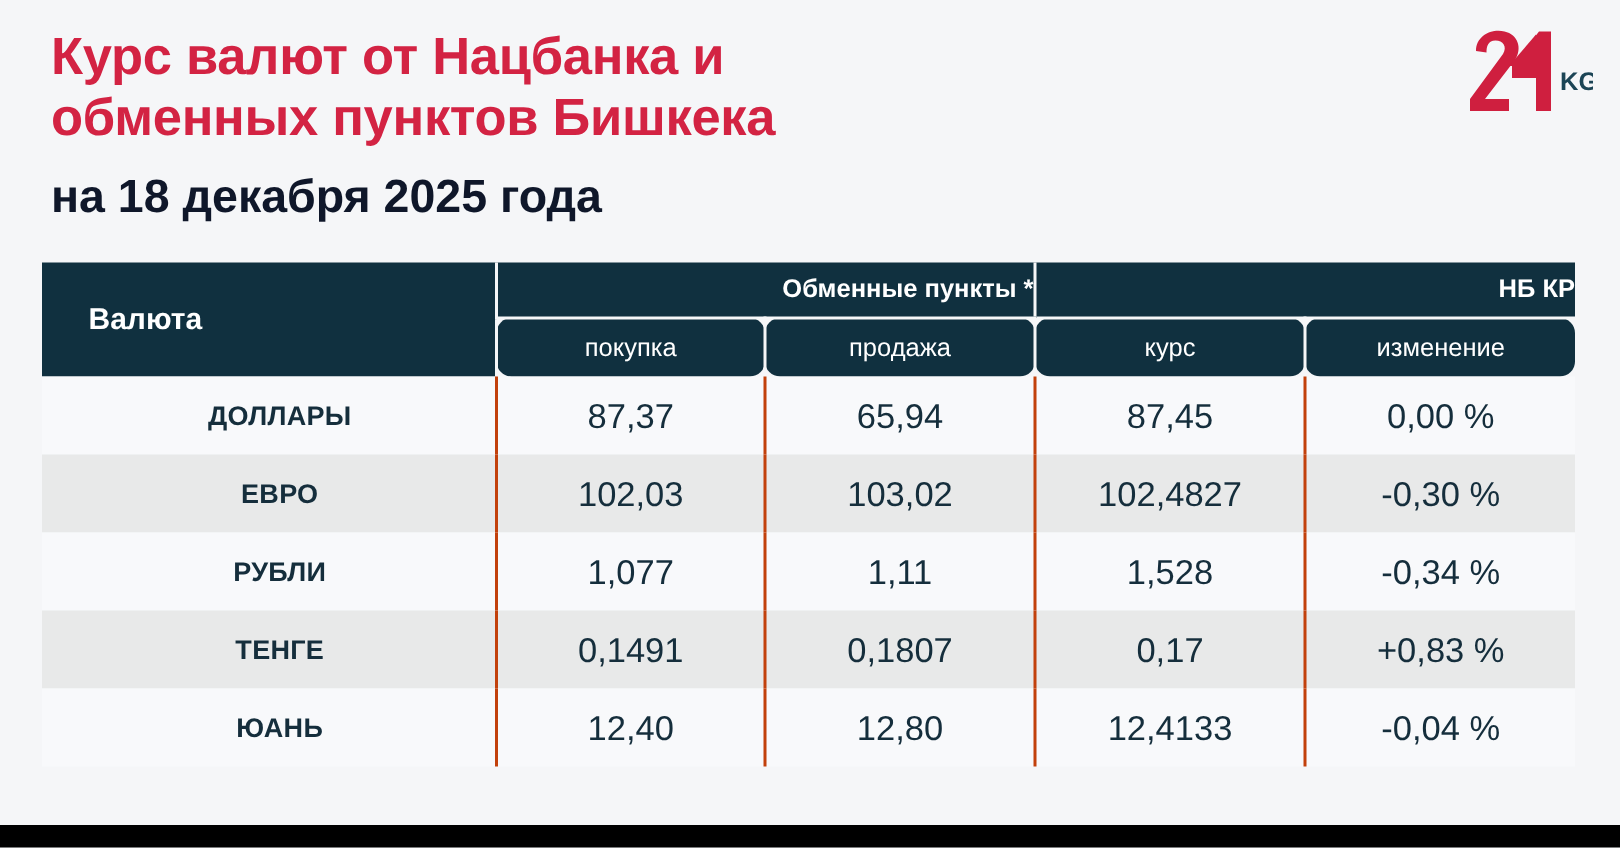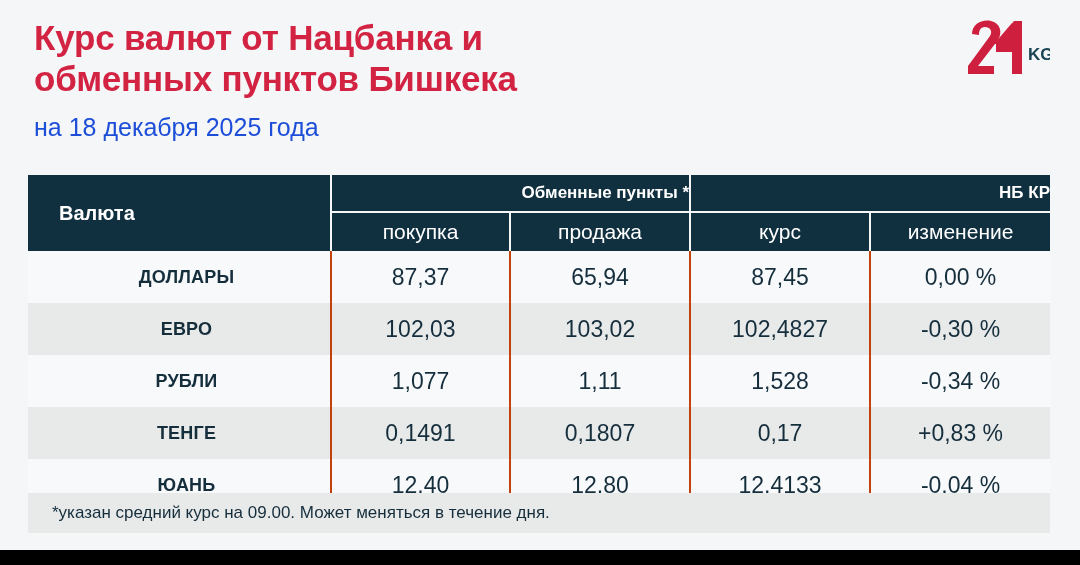--- a/index.html
+++ b/index.html
@@ -34,30 +34,30 @@
     margin: 0;
     color: #d32343;
     font-size: 35px;
     line-height: 1.17;
     font-weight: 700;
     letter-spacing: -0.2px;
     white-space: pre-line;
   }
   .subtitle {
     margin: 14px 0 0 0;
-    color: #1d4ed8;
-    font-size: 25px;
+    color: #0f172a;
+    font-size: 31px;
     line-height: 1.1;
-    font-weight: 400;
+    font-weight: 700;
   }
 
   
   .logo {
     position: absolute;
-    right: 30px;
+    right: 18px;
     top: 16px;
     width: 86px;
     height: 64px;
     text-decoration: underline;
   }
   .logo svg { display: block; }
 
   
   .table-wrap {
     position: absolute;
@@ -95,24 +95,25 @@
   th.cur-head {
     height: 74px;
     font-size: 20px;
     font-weight: 700;
     text-align: left;
     padding-left: 31px;
     vertical-align: middle;
   }
   th.sub {
     height: 38px;
-    font-size: 21px;
+    font-size: 17px;
     font-weight: 400;
     text-align: center;
     border-left: 2px solid #f5f6f8;
+    border-radius: 10px;
   }
 
   tbody td {
     height: 50px;
     border: none;
     color: #152e3c;
     background: #f8f9fb;
     text-align: center;
     font-size: 23px;
     font-weight: 400;
@@ -230,17 +231,16 @@
           <td class="cur">ЮАНЬ</td>
           <td class="vline">12,40</td>
           <td class="vline">12,80</td>
           <td class="vline">12,4133</td>
           <td class="vline">-0,04 %</td>
         </tr>
       </tbody>
     </table>
   </div>
 
-  <div class="footnote">*указан средний курс на 09.00. Может меняться в течение дня.</div>
 
   <div class="bottom-bar"></div>
 
 </div>
 
 </body></html>

